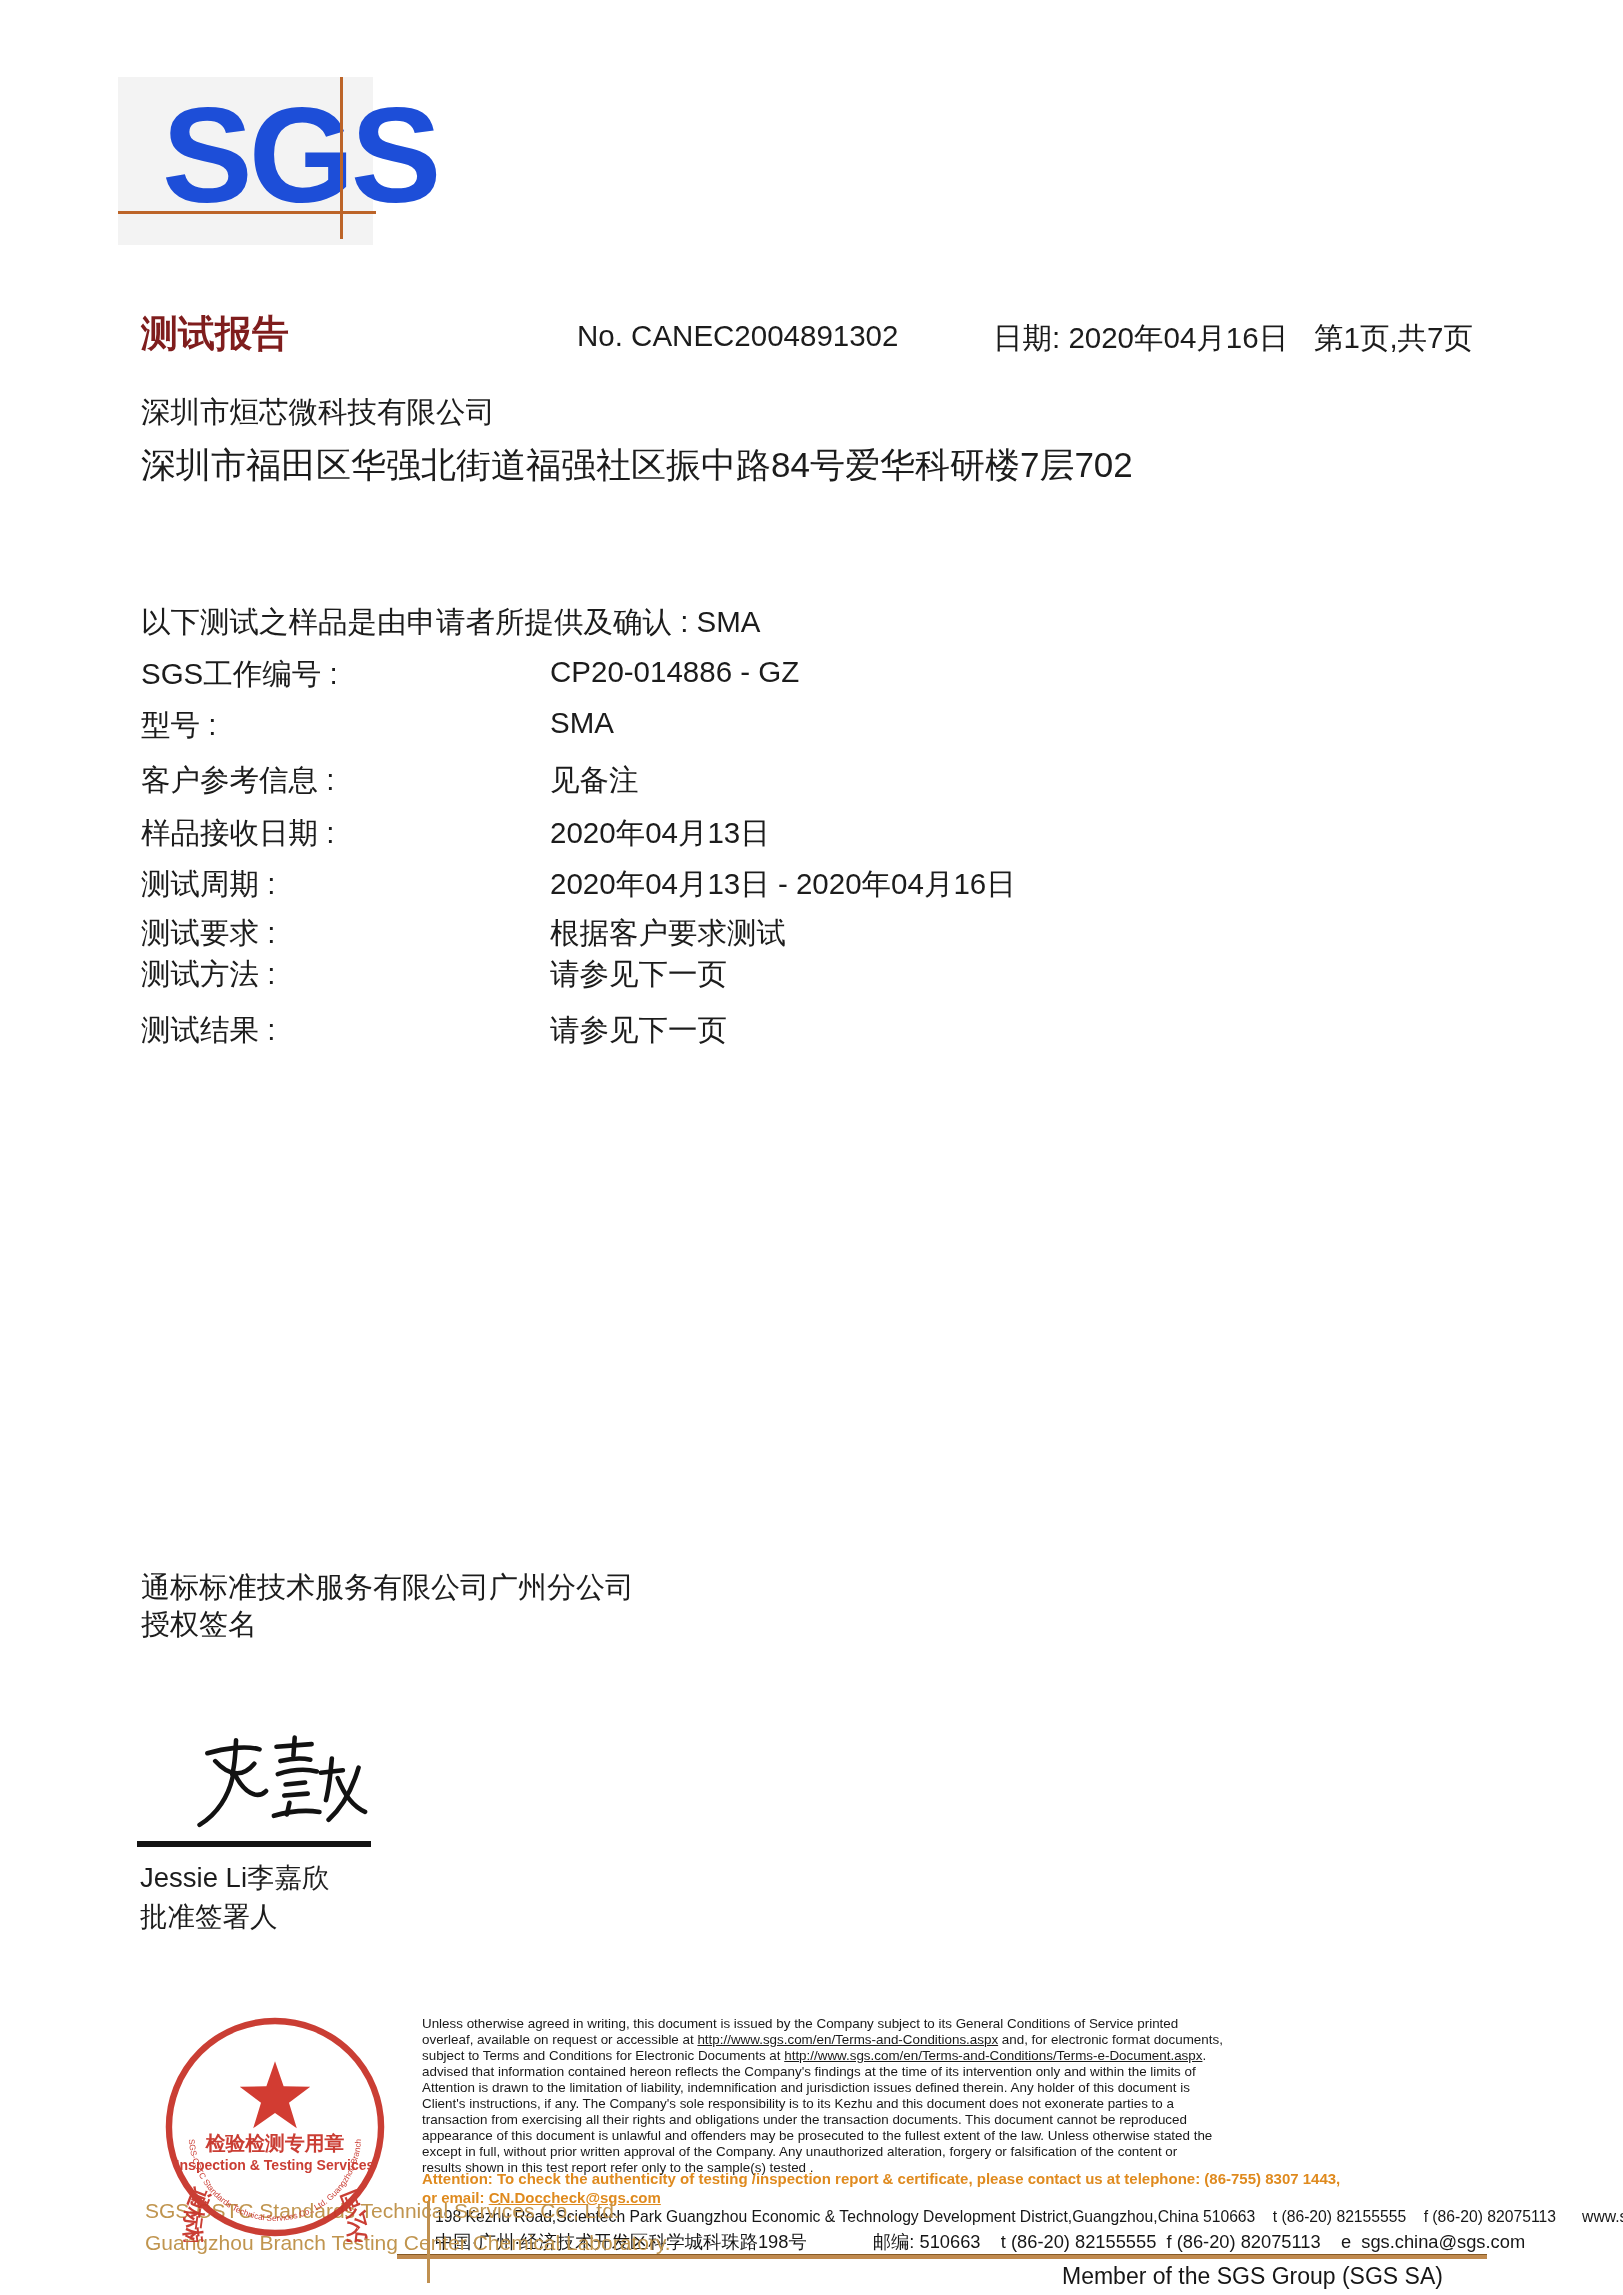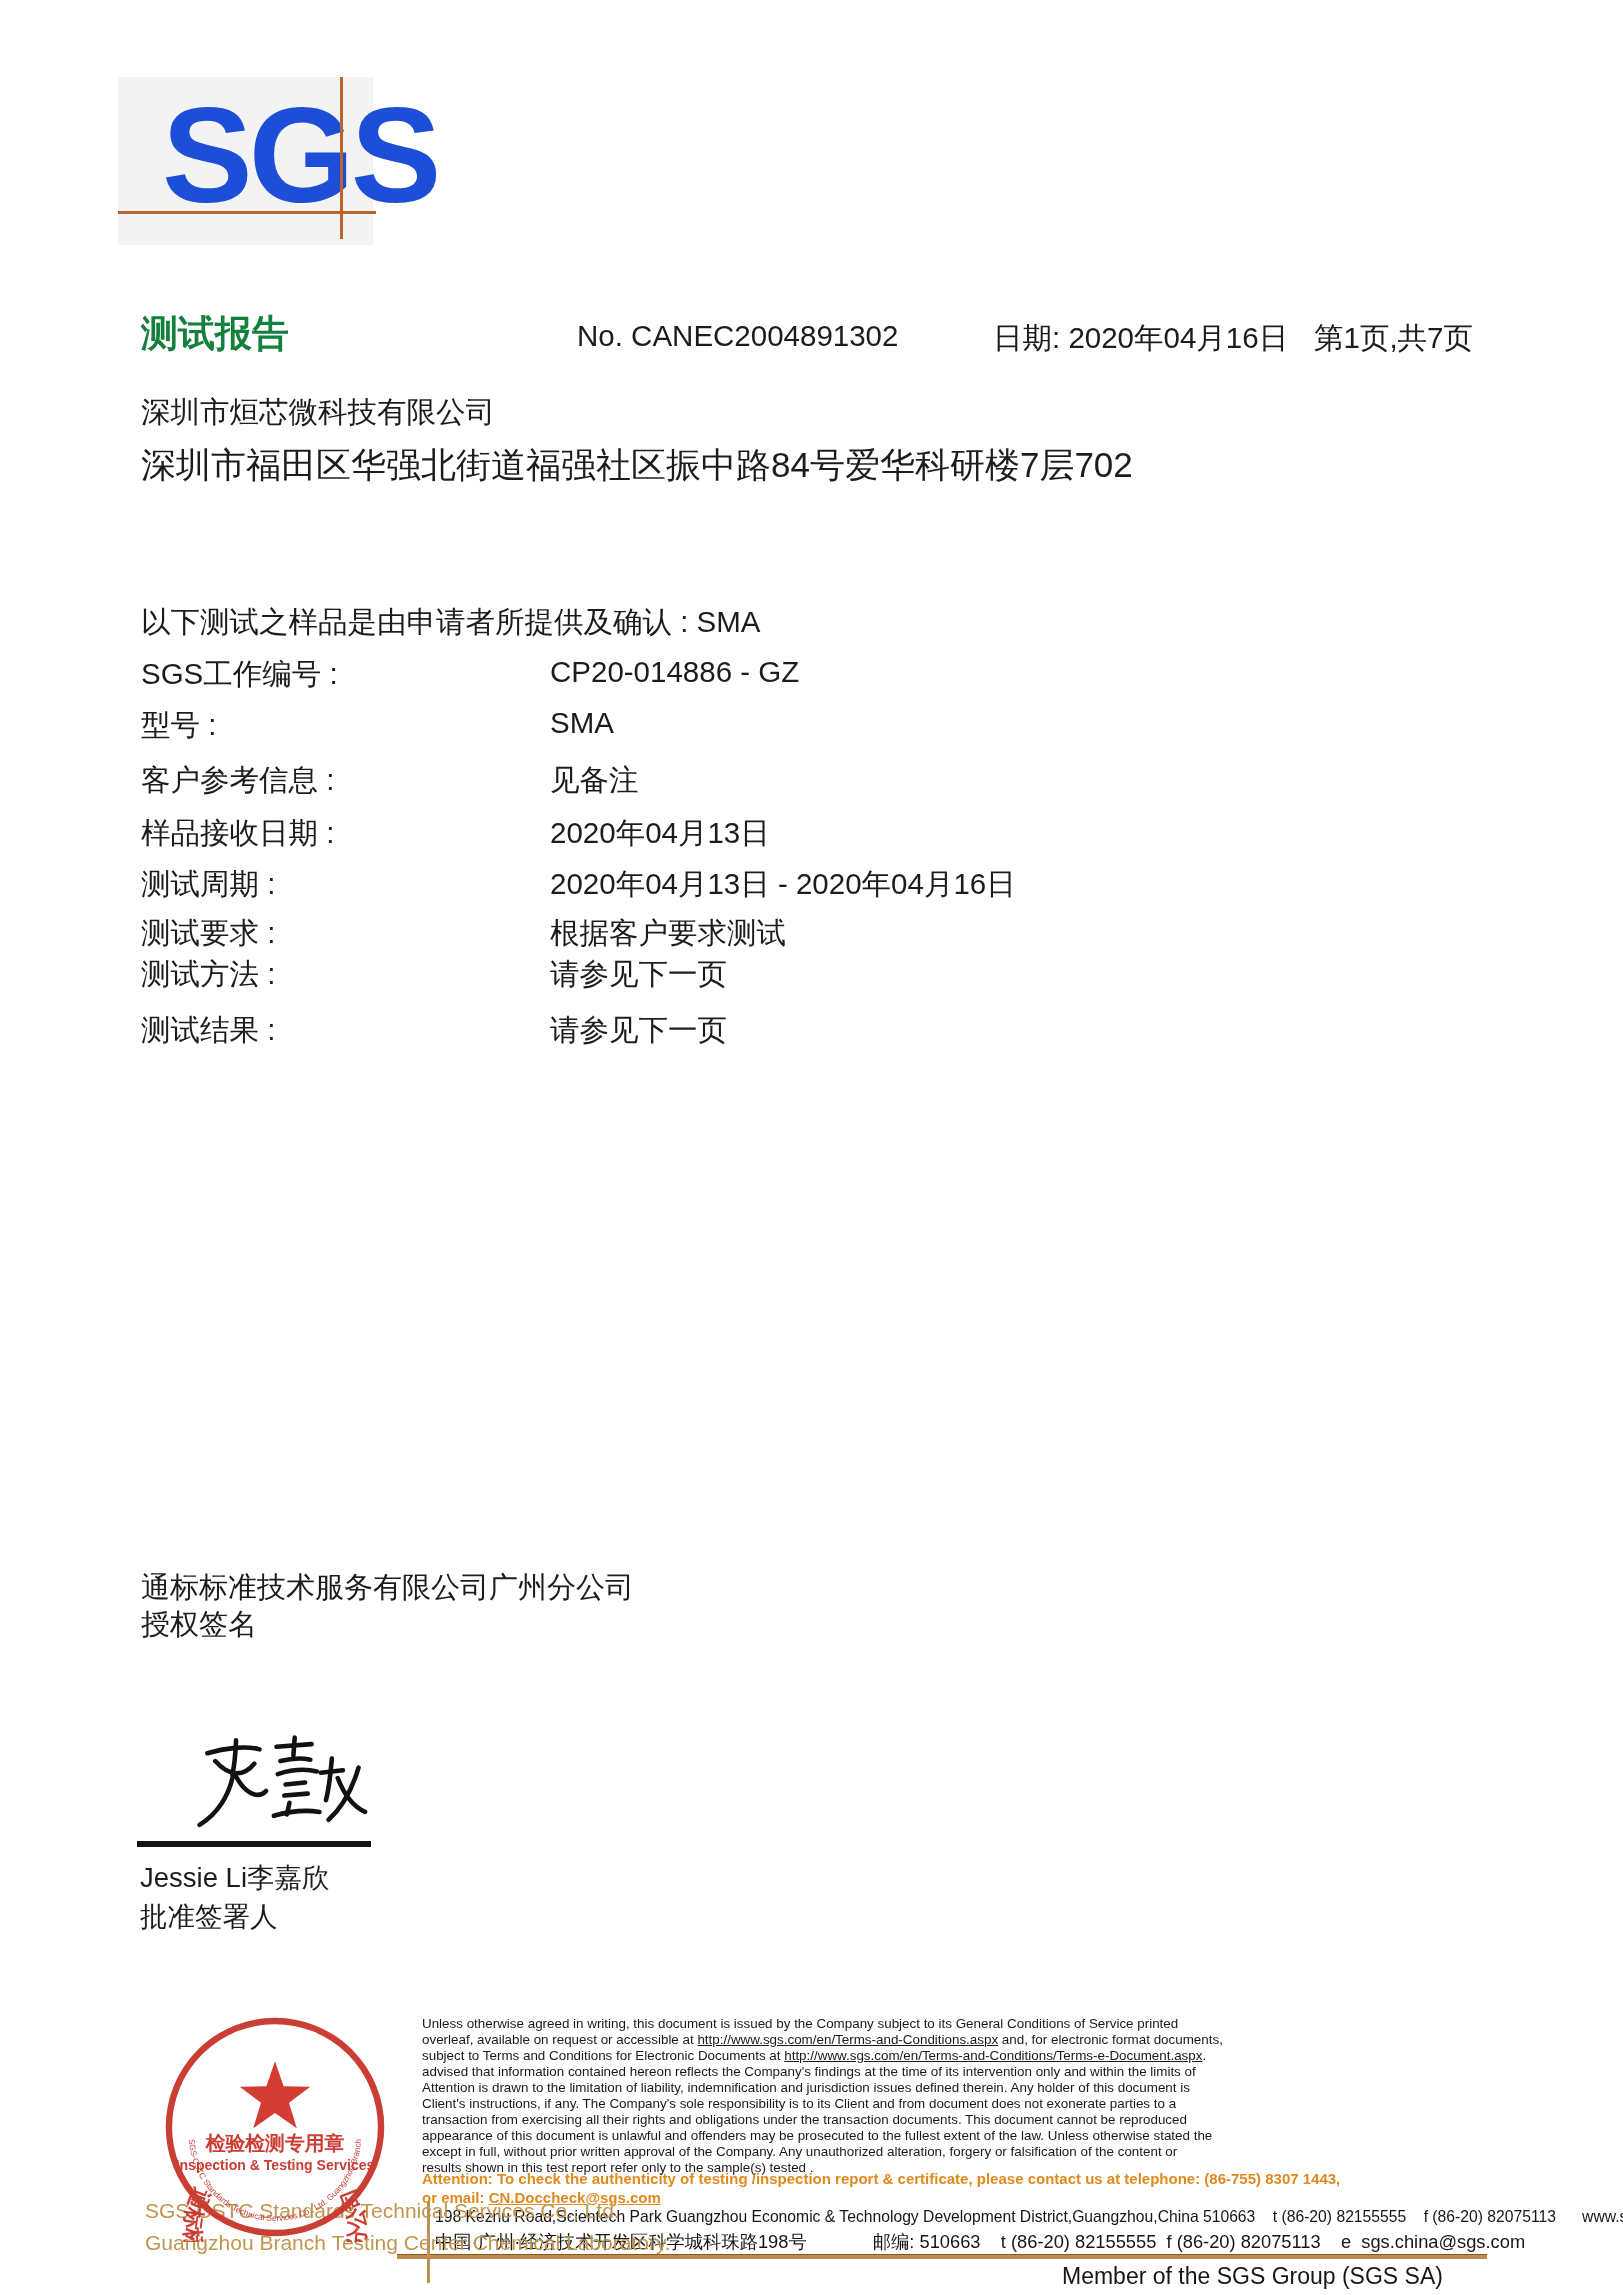--- a/index.html
+++ b/index.html
@@ -10,21 +10,21 @@
   .pre{white-space:pre;}
 
   
   .logo-box{left:118px;top:77px;width:255px;height:168px;background:#f3f3f3;}
   .logo-text{left:162px;top:93px;font-size:136px;font-weight:700;color:#1d4ed8;
              letter-spacing:-3.9px;line-height:124px;}
   .logo-hline{left:118px;top:211px;width:258px;height:3.3px;background:#bc6428;}
   .logo-vline{left:340px;top:77px;width:2.6px;height:162px;background:#bc6428;}
 
   
-  .doc-title{left:141px;top:309px;font-size:37px;font-weight:700;color:#15803d;}
+  .doc-title{left:141px;top:309px;font-size:37px;font-weight:700;color:#7f1d1d;}
   .report-no{left:577px;top:319px;font-size:29.5px;}
   .date-text{left:993px;top:319px;font-size:29.5px;}
   .pages-text{left:1314px;top:319px;font-size:29.5px;}
 
   
   .company-name{left:141px;top:393px;font-size:29.5px;}
   .company-address{left:141px;top:442px;font-size:35px;}
 
   
   .intro-line{left:141px;top:603px;font-size:29.5px;}
@@ -149,21 +149,21 @@
     <text x="180" y="216" font-size="31" font-weight="700" fill="#c8342a" text-anchor="middle" font-family="Liberation Sans, sans-serif">检验检测专用章</text>
     <text x="180" y="247" font-size="22" font-weight="700" fill="#c8342a" text-anchor="middle" font-family="Liberation Sans, sans-serif">Inspection &amp; Testing Services</text>
   </svg>
 
   <div class="abs legal-block">
     <div class="legal-line">Unless otherwise agreed in writing, this document is issued by the Company subject to its General Conditions of Service printed</div>
     <div class="legal-line"><span>overleaf, available on request or accessible at </span><span class="legal-link">http://www.sgs.com/en/Terms-and-Conditions.aspx</span><span> and, for electronic format documents,</span></div>
     <div class="legal-line"><span>subject to Terms and Conditions for Electronic Documents at </span><span class="legal-link">http://www.sgs.com/en/Terms-and-Conditions/Terms-e-Document.aspx</span><span>.</span></div>
     <div class="legal-line">advised that information contained hereon reflects the Company's findings at the time of its intervention only and within the limits of</div>
     <div class="legal-line">Attention is drawn to the limitation of liability, indemnification and jurisdiction issues defined therein. Any holder of this document is</div>
-    <div class="legal-line">Client's instructions, if any. The Company's sole responsibility is to its Client and from document does not exonerate parties to a</div>
+    <div class="legal-line">Client's instructions, if any. The Company's sole responsibility is to its Kezhu and this document does not exonerate parties to a</div>
     <div class="legal-line">transaction from exercising all their rights and obligations under the transaction documents. This document cannot be reproduced</div>
     <div class="legal-line">appearance of this document is unlawful and offenders may be prosecuted to the fullest extent of the law. Unless otherwise stated the</div>
     <div class="legal-line">except in full, without prior written approval of the Company. Any unauthorized alteration, forgery or falsification of the content or</div>
     <div class="legal-line">results shown in this test report refer only to the sample(s) tested .</div>
   </div>
 
   <div class="abs attn1">Attention: To check the authenticity of testing /inspection report &amp; certificate, please contact us at telephone: (86-755) 8307 1443,</div>
   <div class="abs attn2"><span>or email: </span><span class="attn-link">CN.Doccheck@sgs.com</span></div>
 
   <div class="abs foot-vline"></div>

